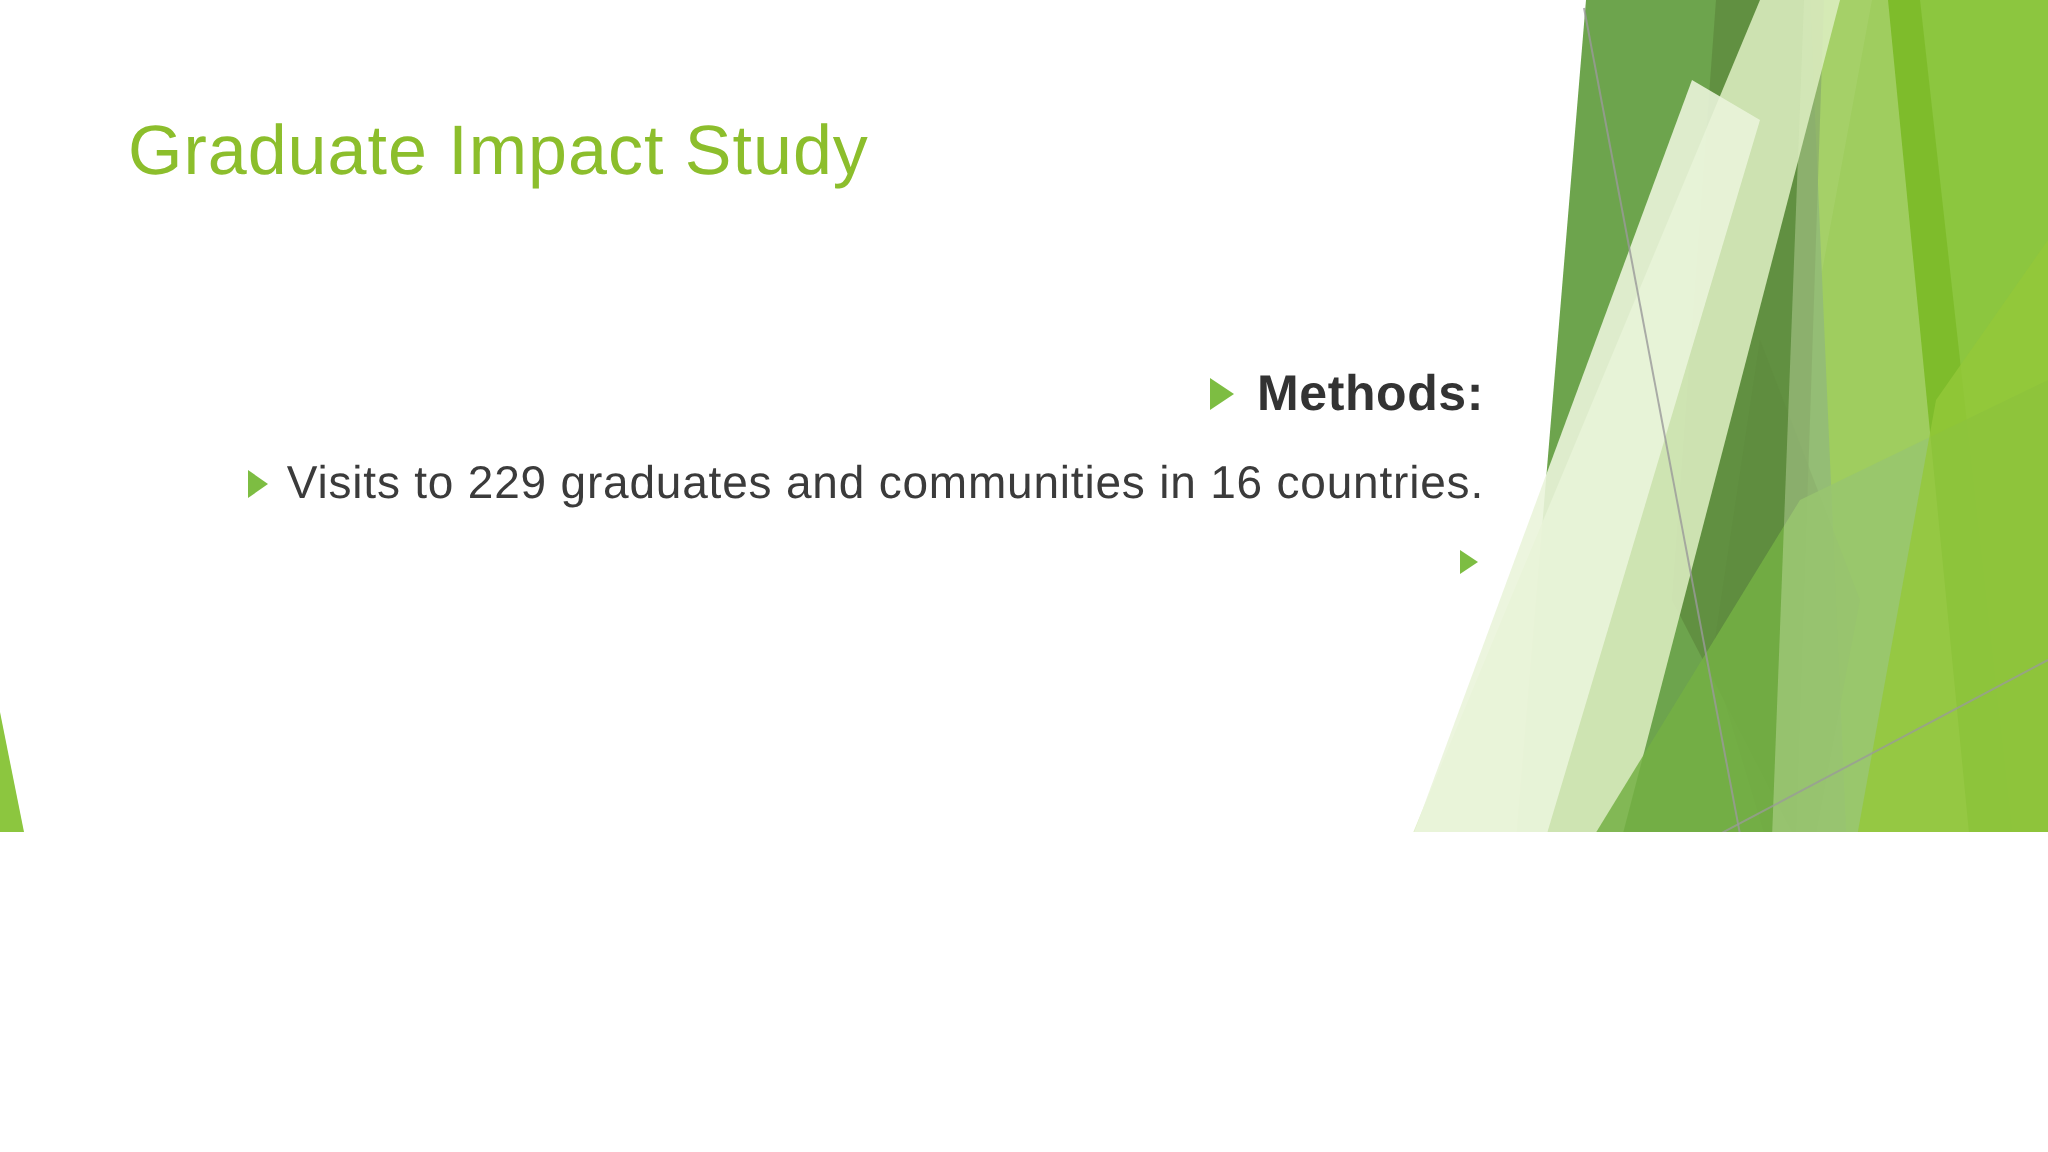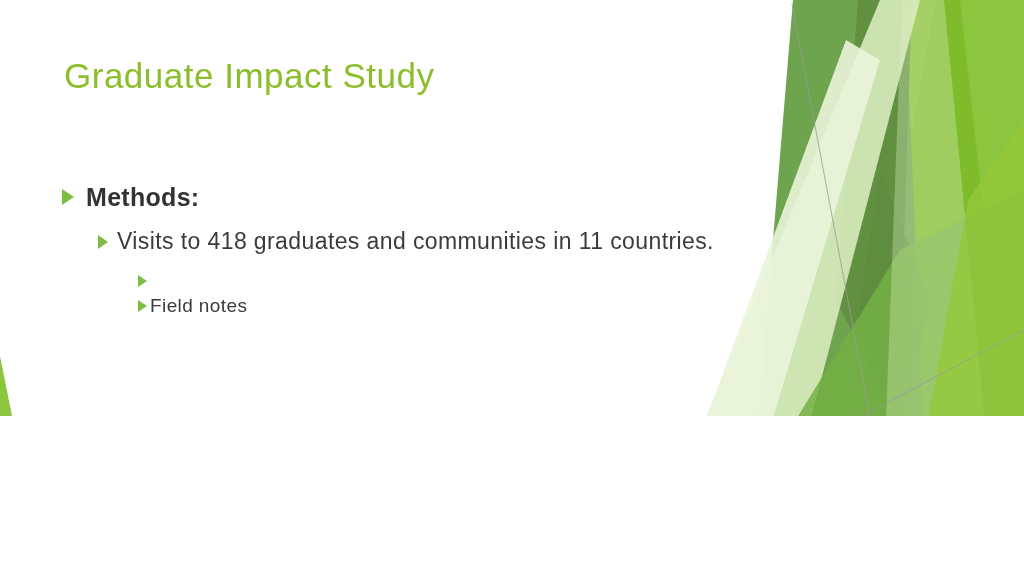--- a/index.html
+++ b/index.html
@@ -43,20 +43,21 @@
   #body-content {
     position: absolute;
     left: 62px;
     top: 182px;
     width: 680px;
   }
 
   .bullet-row {
     display: flex;
     align-items: flex-start;
+    justify-content: flex-end;
   }
 
   .tri {
     flex: 0 0 auto;
     display: inline-block;
     width: 0;
     height: 0;
     border-style: solid;
   }
 
@@ -159,31 +160,27 @@
 
   <div id="body-content">
 
     <div class="bullet-row lvl1">
       <span class="tri"></span>
       <span class="txt">Methods:</span>
     </div>
 
     <div class="bullet-row lvl2">
       <span class="tri"></span>
-      <span class="txt">Visits to 418 graduates and communities in 11 countries.</span>
+      <span class="txt">Visits to 229 graduates and communities in 16 countries.</span>
     </div>
 
     <div class="bullet-row lvl3">
       <span class="tri"></span>
     </div>
 
-    <div class="bullet-row lvl3">
-      <span class="tri"></span>
-      <span class="txt">Field notes</span>
-    </div>
 
   </div>
 
   <svg id="logo" viewBox="0 0 270 144" width="270" height="144" xmlns="http://www.w3.org/2000/svg">
     <g fill="#9EAE24">
 
       <path d="M30 68 C 46 24, 96 4, 140 20 C 104 16, 62 36, 44 72 Z"></path>
 
       <path d="M112 28 C 128 50, 146 76, 160 104 L 155 107 C 142 80, 124 54, 108 32 Z"></path>
 

